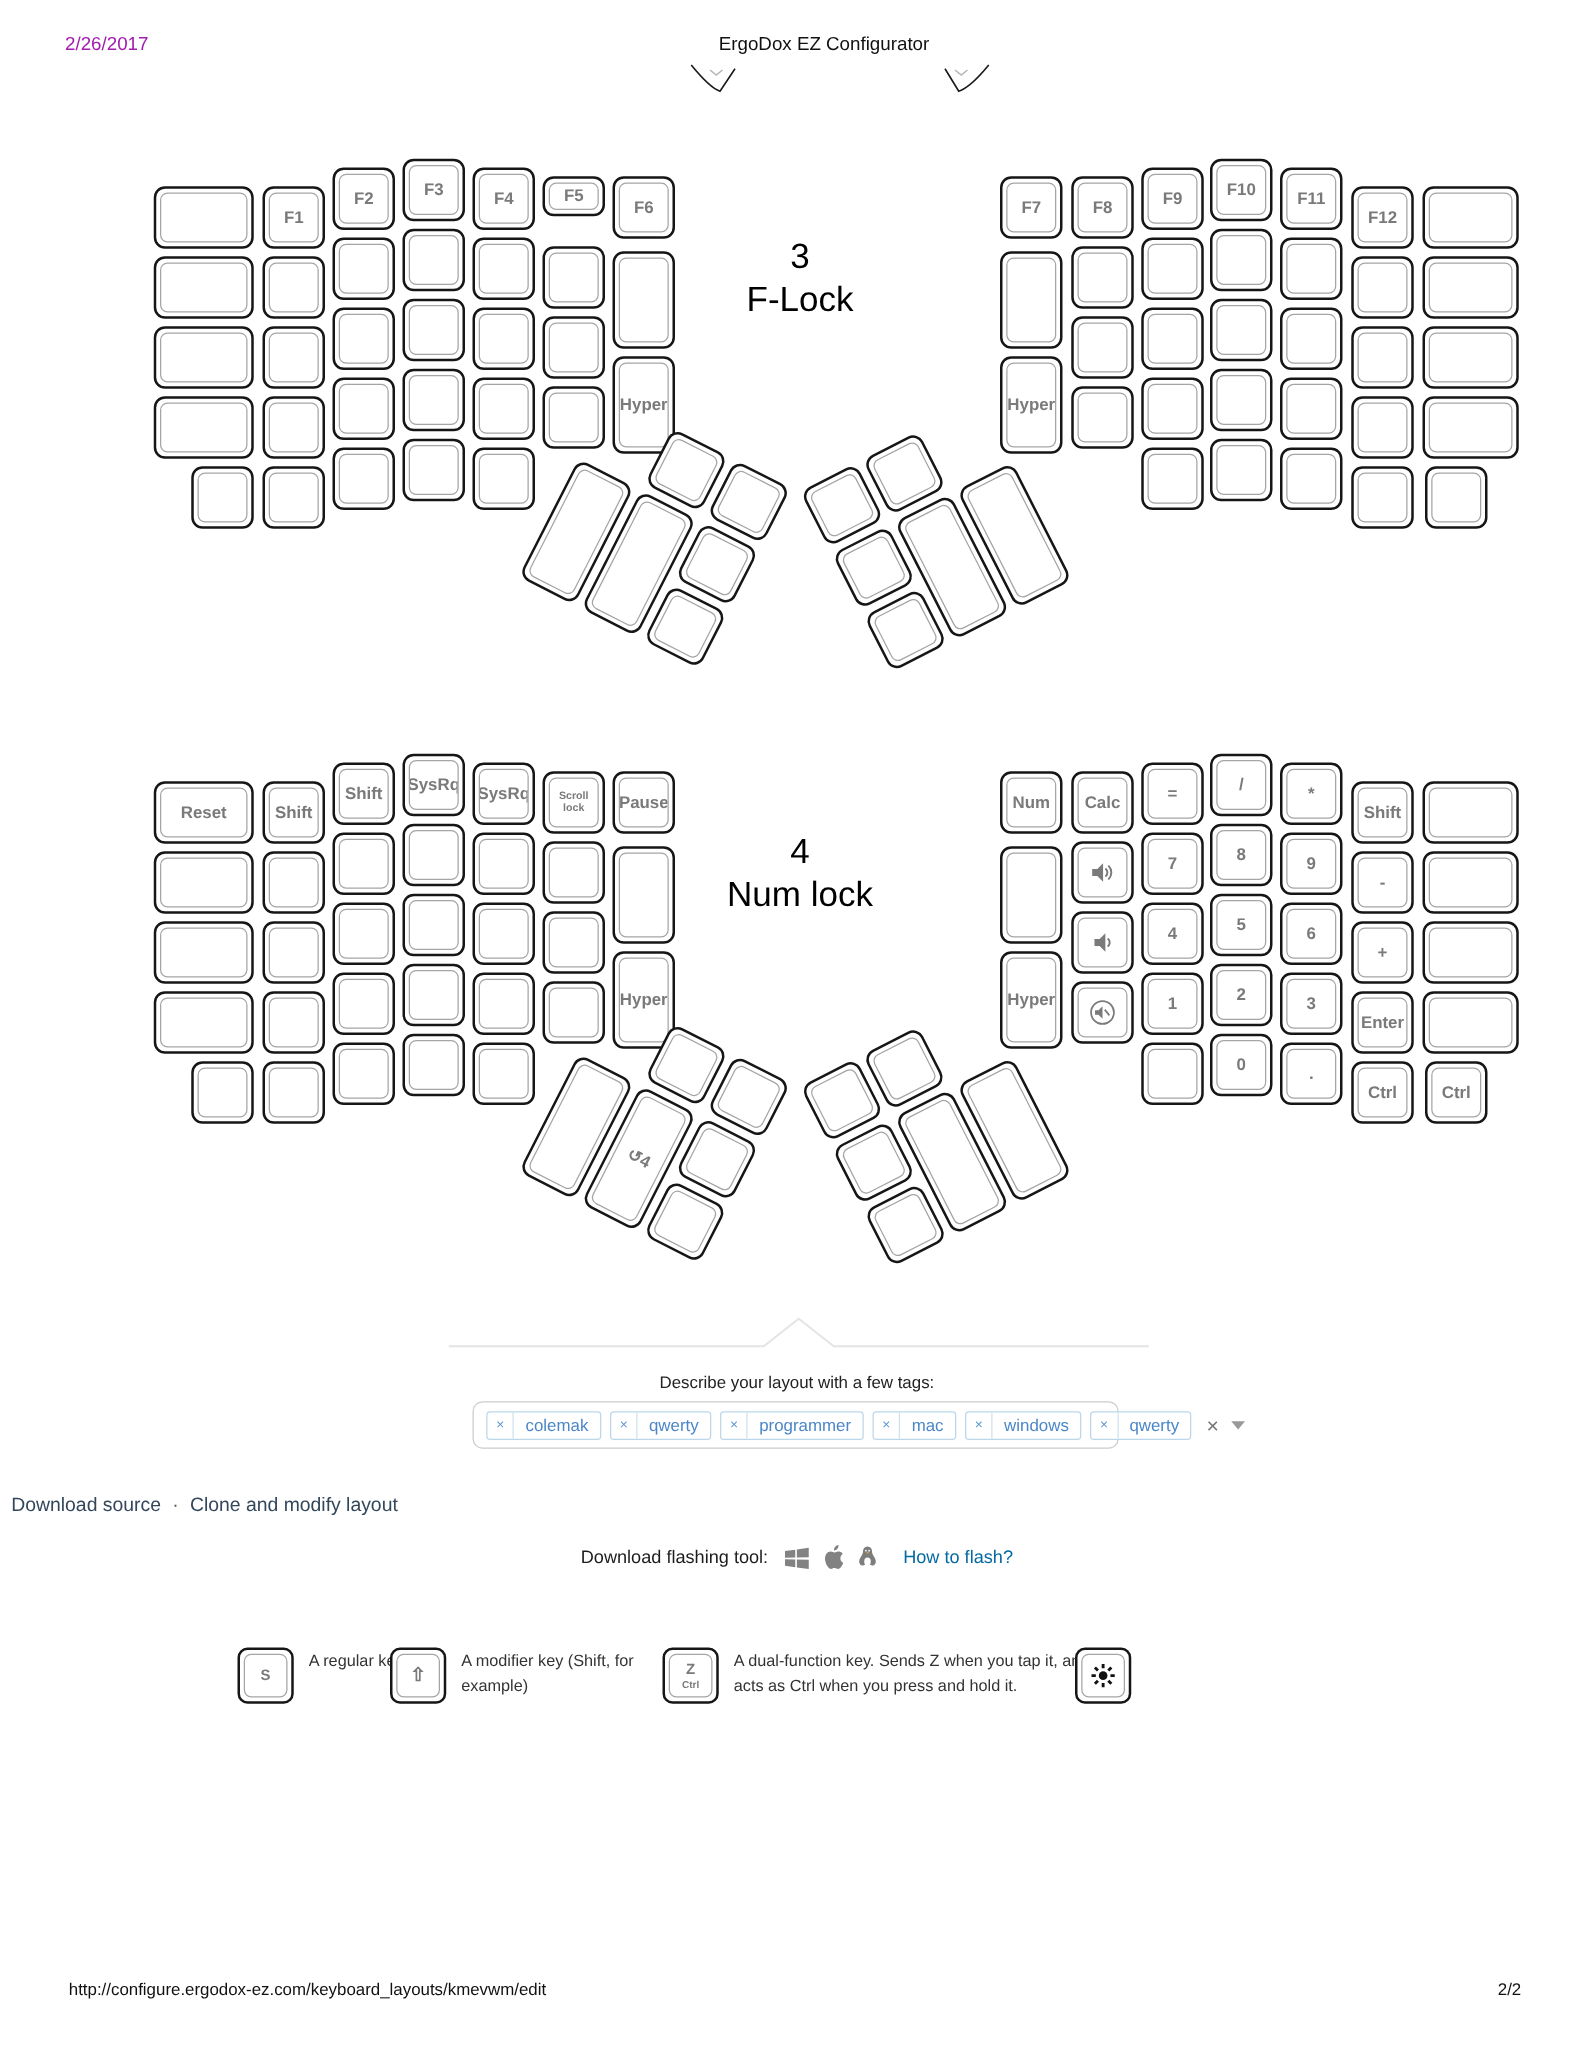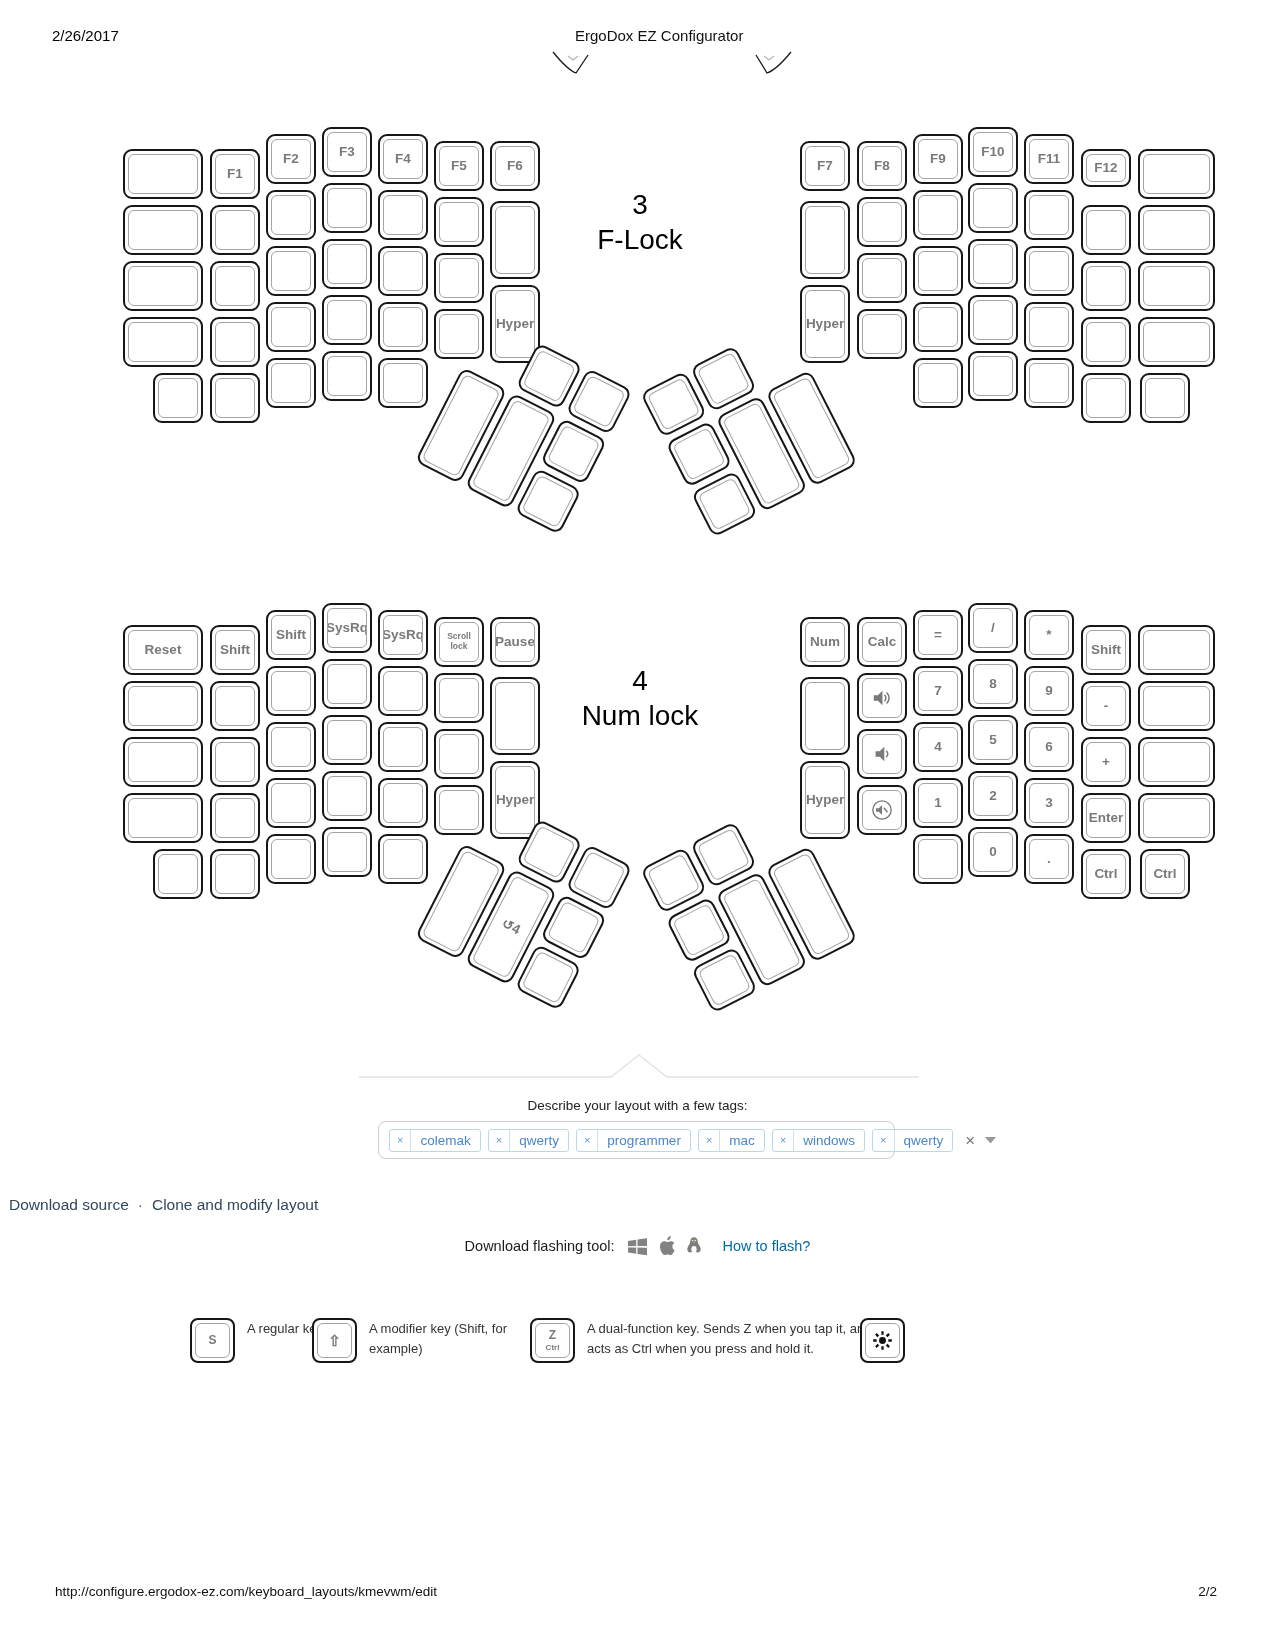--- a/index.html
+++ b/index.html
@@ -1,19 +1,19 @@
 <!DOCTYPE html>
 <html><head>
 <meta charset="utf-8">
 <style>
   *{margin:0;padding:0;box-sizing:border-box}
   html,body{background:#fff}
   body{width:1275px;height:1650px;position:relative;font-family:"Liberation Sans",sans-serif;color:#111;overflow:hidden}
 
-  .hdate{position:absolute;left:52px;top:27px;font-size:15px;color:#000000}
+  .hdate{position:absolute;left:52px;top:27px;font-size:15px;color:#a21caf}
   .htitle{position:absolute;left:575px;top:27px;font-size:15px;color:#111}
   .cutmark{position:absolute}
 
   .layer{position:absolute;left:0;width:1275px;height:470px}
   .half{position:absolute;top:0}
   .key{position:absolute;background:#fff;border:2.5px solid #161616;border-radius:9px}
   .kin{position:absolute;left:3px;right:3px;top:3px;bottom:3px;border:1.5px solid #a5a5a5;border-radius:6px;
        display:flex;flex-direction:column;align-items:center;justify-content:center;text-align:center;
        color:#7a7a7a;font-weight:bold;font-size:13.5px;line-height:1.15;overflow:hidden}
   .kin.small{font-size:8.5px;font-weight:bold}
@@ -82,21 +82,21 @@
       </div>
       <div class="key" style="left: 143px; top: 7px; width: 50px; height: 50px;">
         <div class="kin">F2</div>
       </div>
       <div class="key" style="left: 199px; top: 0px; width: 50px; height: 50px;">
         <div class="kin">F3</div>
       </div>
       <div class="key" style="left: 255px; top: 7px; width: 50px; height: 50px;">
         <div class="kin">F4</div>
       </div>
-      <div class="key" style="left: 311px; top: 14px; width: 50px; height: 50px;">
+      <div class="key" style="left: 311px; top: 14px; width: 50px; height: 32px;">
         <div class="kin">F5</div>
       </div>
       <div class="key" style="left: 367px; top: 14px; width: 50px; height: 50px;">
         <div class="kin">F6</div>
       </div>
       <div class="key" style="left: 0px; top: 78px; width: 80px; height: 50px;">
         <div class="kin"></div>
       </div>
       <div class="key" style="left: 87px; top: 78px; width: 50px; height: 50px;">
         <div class="kin"></div>
@@ -180,21 +180,21 @@
       </div>
       <div class="key" style="left: 113px; top: 7px; width: 50px; height: 50px;">
         <div class="kin">F9</div>
       </div>
       <div class="key" style="left: 168px; top: 0px; width: 50px; height: 50px;">
         <div class="kin">F10</div>
       </div>
       <div class="key" style="left: 224px; top: 7px; width: 50px; height: 50px;">
         <div class="kin">F11</div>
       </div>
-      <div class="key" style="left: 281px; top: 22px; width: 50px; height: 38px;">
+      <div class="key" style="left: 281px; top: 22px; width: 50px; height: 50px;">
         <div class="kin">F12</div>
       </div>
       <div class="key" style="left: 338px; top: 22px; width: 77px; height: 50px;">
         <div class="kin"></div>
       </div>
       <div class="key" style="left: 57px; top: 70px; width: 50px; height: 50px;">
         <div class="kin"></div>
       </div>
       <div class="key" style="left: 113px; top: 63px; width: 50px; height: 50px;">
         <div class="kin"></div>

